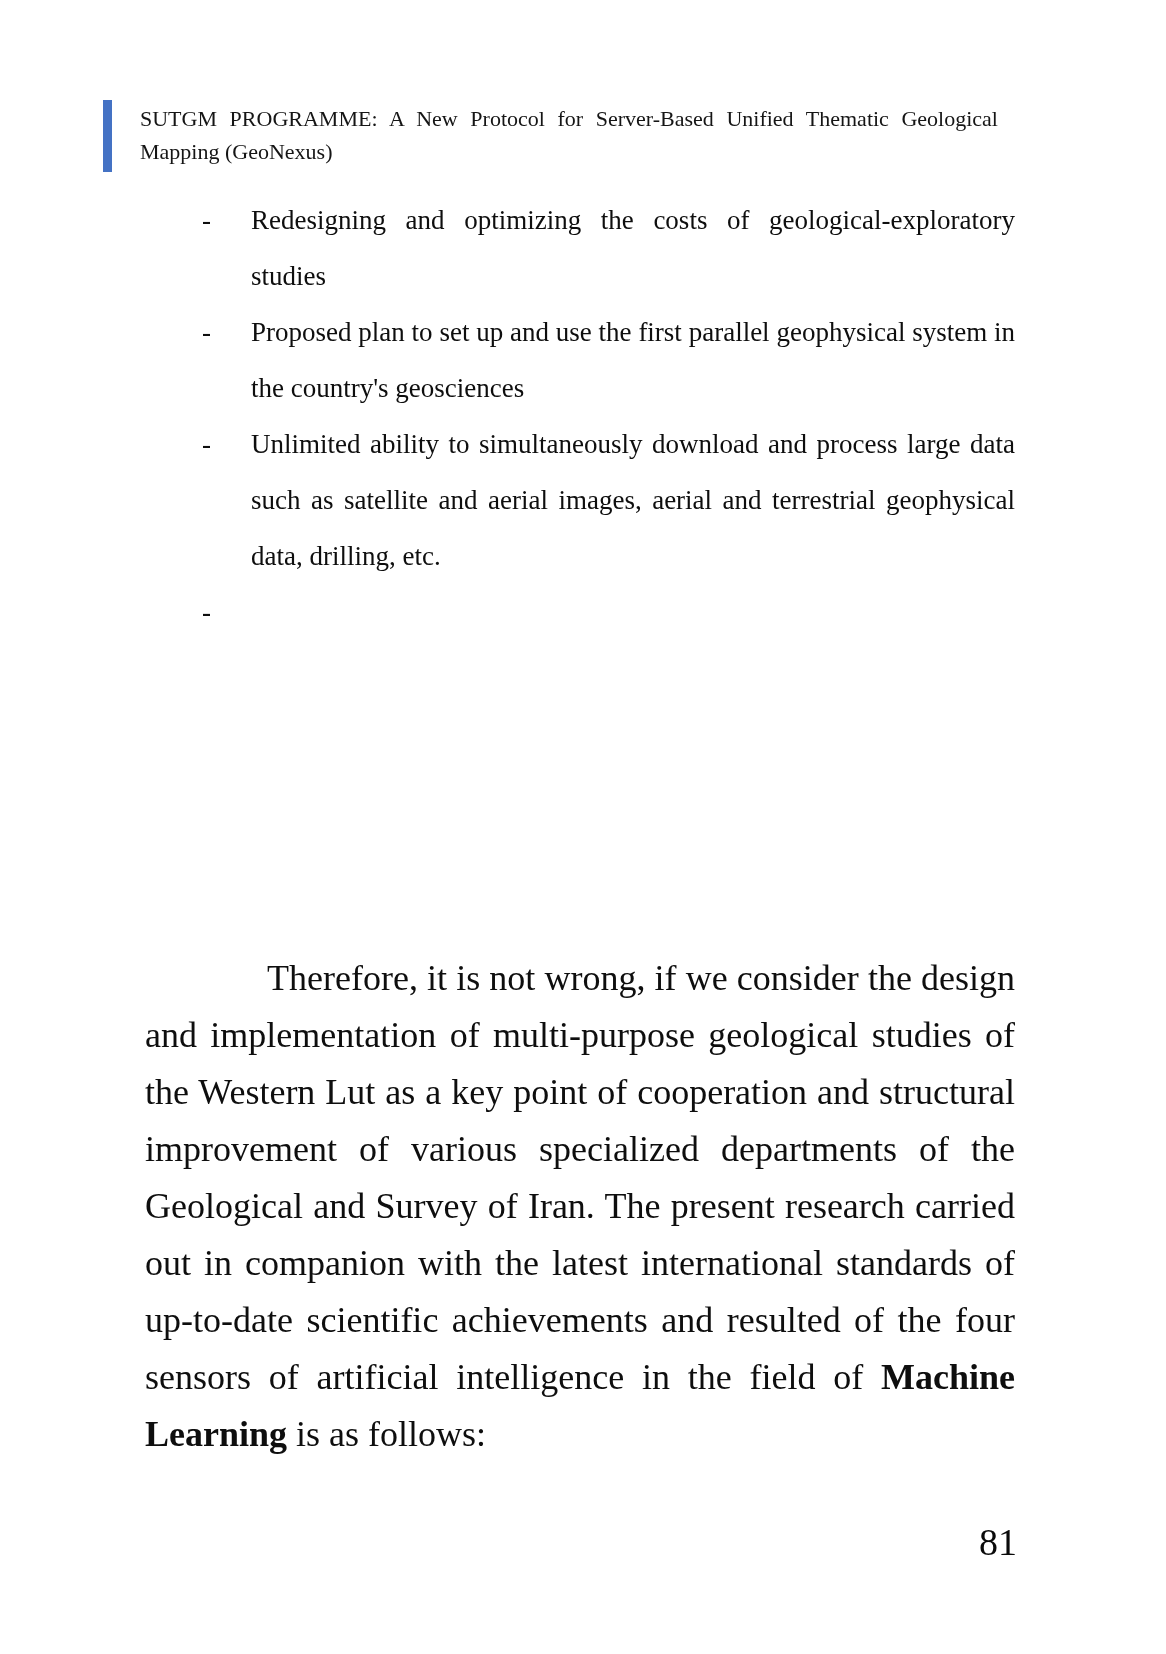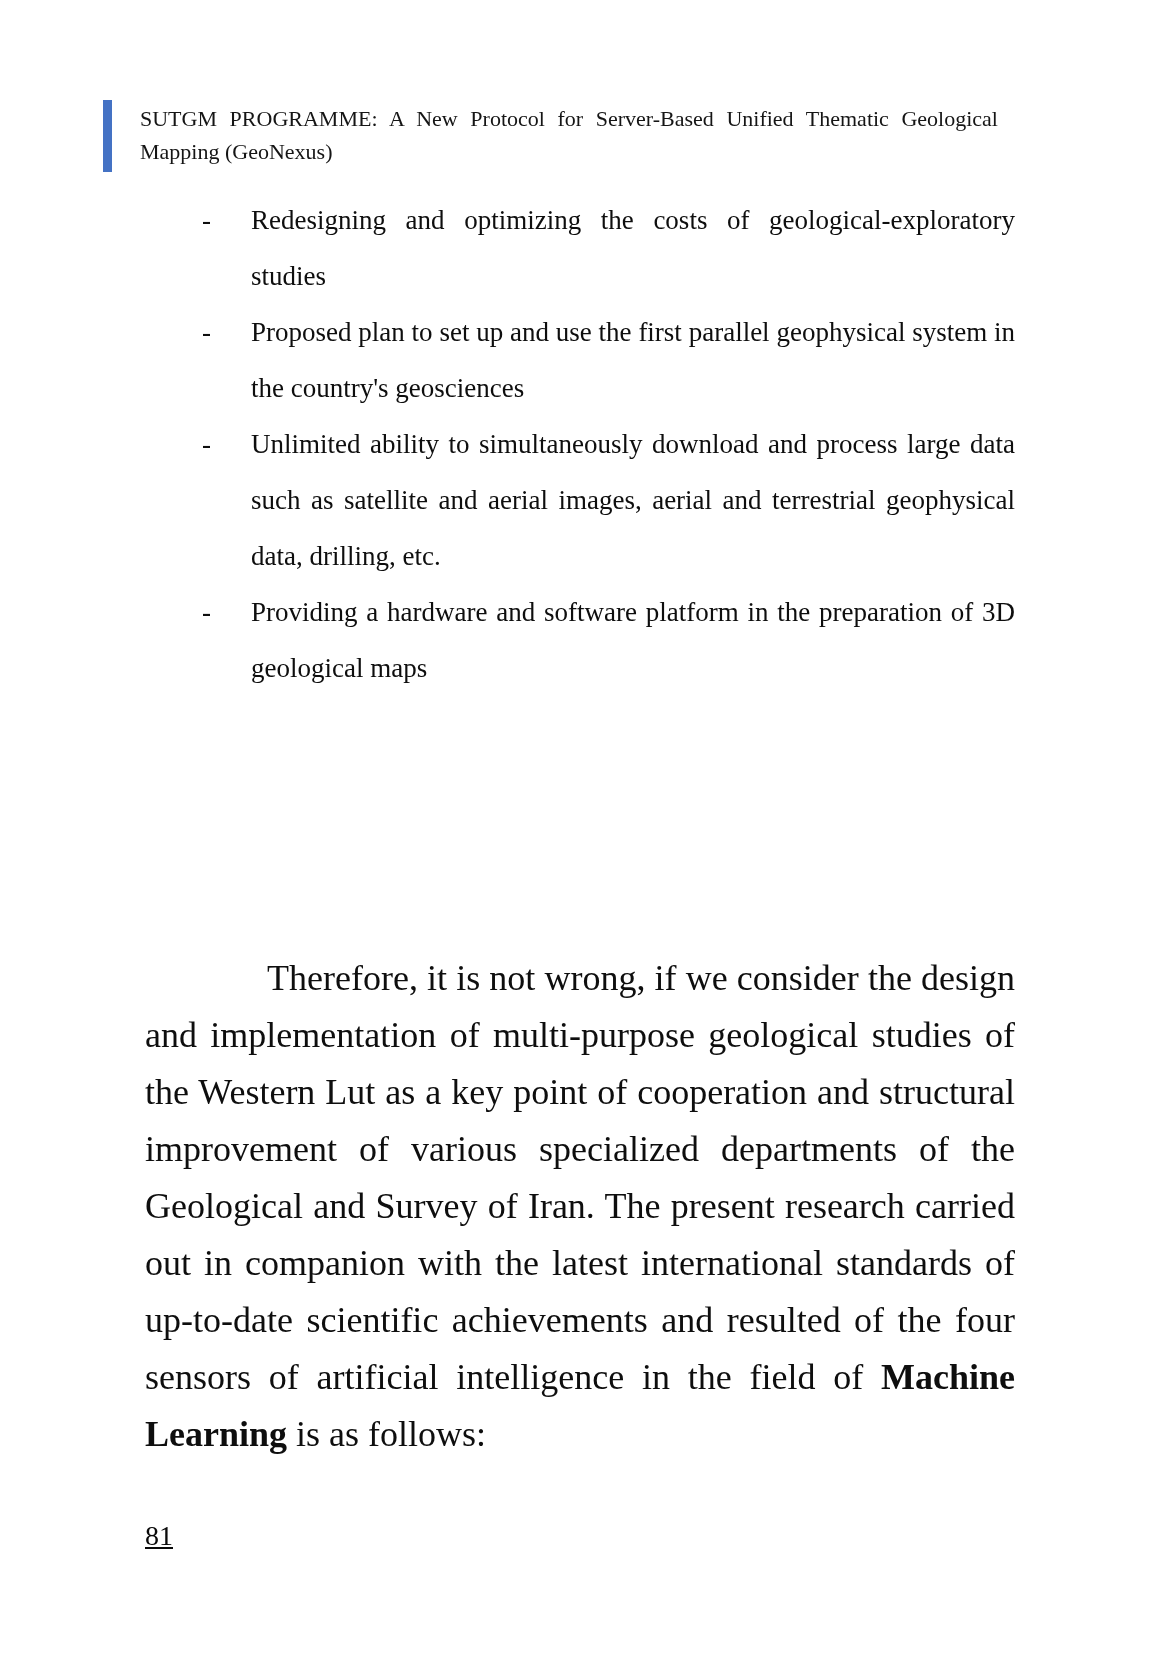--- a/index.html
+++ b/index.html
@@ -76,24 +76,23 @@
   }
   .main-paragraph b {
     font-weight: bold;
   }
   
   .page-number {
     position: absolute;
     left: 145px;
     top: 1512px;
     width: 872px;
-    text-align: left;
-    font-size: 28px;
+    text-align: right;
+    font-size: 38px;
     color: #0a0a0a;
-    text-decoration: underline;
   }
 </style>
 </head>
 <body>
 
 <div class="page">
 
   <div class="accent-bar" style="background: rgb(68, 114, 196);"></div>
 
   <div class="header-text">SUTGM PROGRAMME: A New Protocol for Server-Based Unified Thematic Geological Mapping (GeoNexus)</div>
@@ -109,21 +108,20 @@
     </div>
     <div class="bullet-item">
       <span class="bullet-dash">-</span>
       <span>Unlimited ability to simultaneously download and process large data such as satellite and aerial images, aerial and terrestrial geophysical data, drilling, etc.</span>
     </div>
     <div class="bullet-item">
       <span class="bullet-dash">-</span>
     </div>
     <div class="bullet-item">
       <span class="bullet-dash">-</span>
-      <span>Providing a hardware and software platform in the preparation of 3D geological maps</span>
     </div>
   </div>
 
   <p class="main-paragraph">
     <span>Therefore, it is not wrong, if we consider the design and implementation of multi-purpose geological studies of the Western Lut as a key point of cooperation and structural improvement of various specialized departments of the Geological and Survey of Iran. The present research carried out in companion with the latest international standards of up-to-date scientific achievements and resulted of the four sensors of artificial intelligence in the field of </span><b>Machine Learning</b><span> is as follows:</span>
   </p>
 
   <div class="page-number">81</div>
 
 </div>

